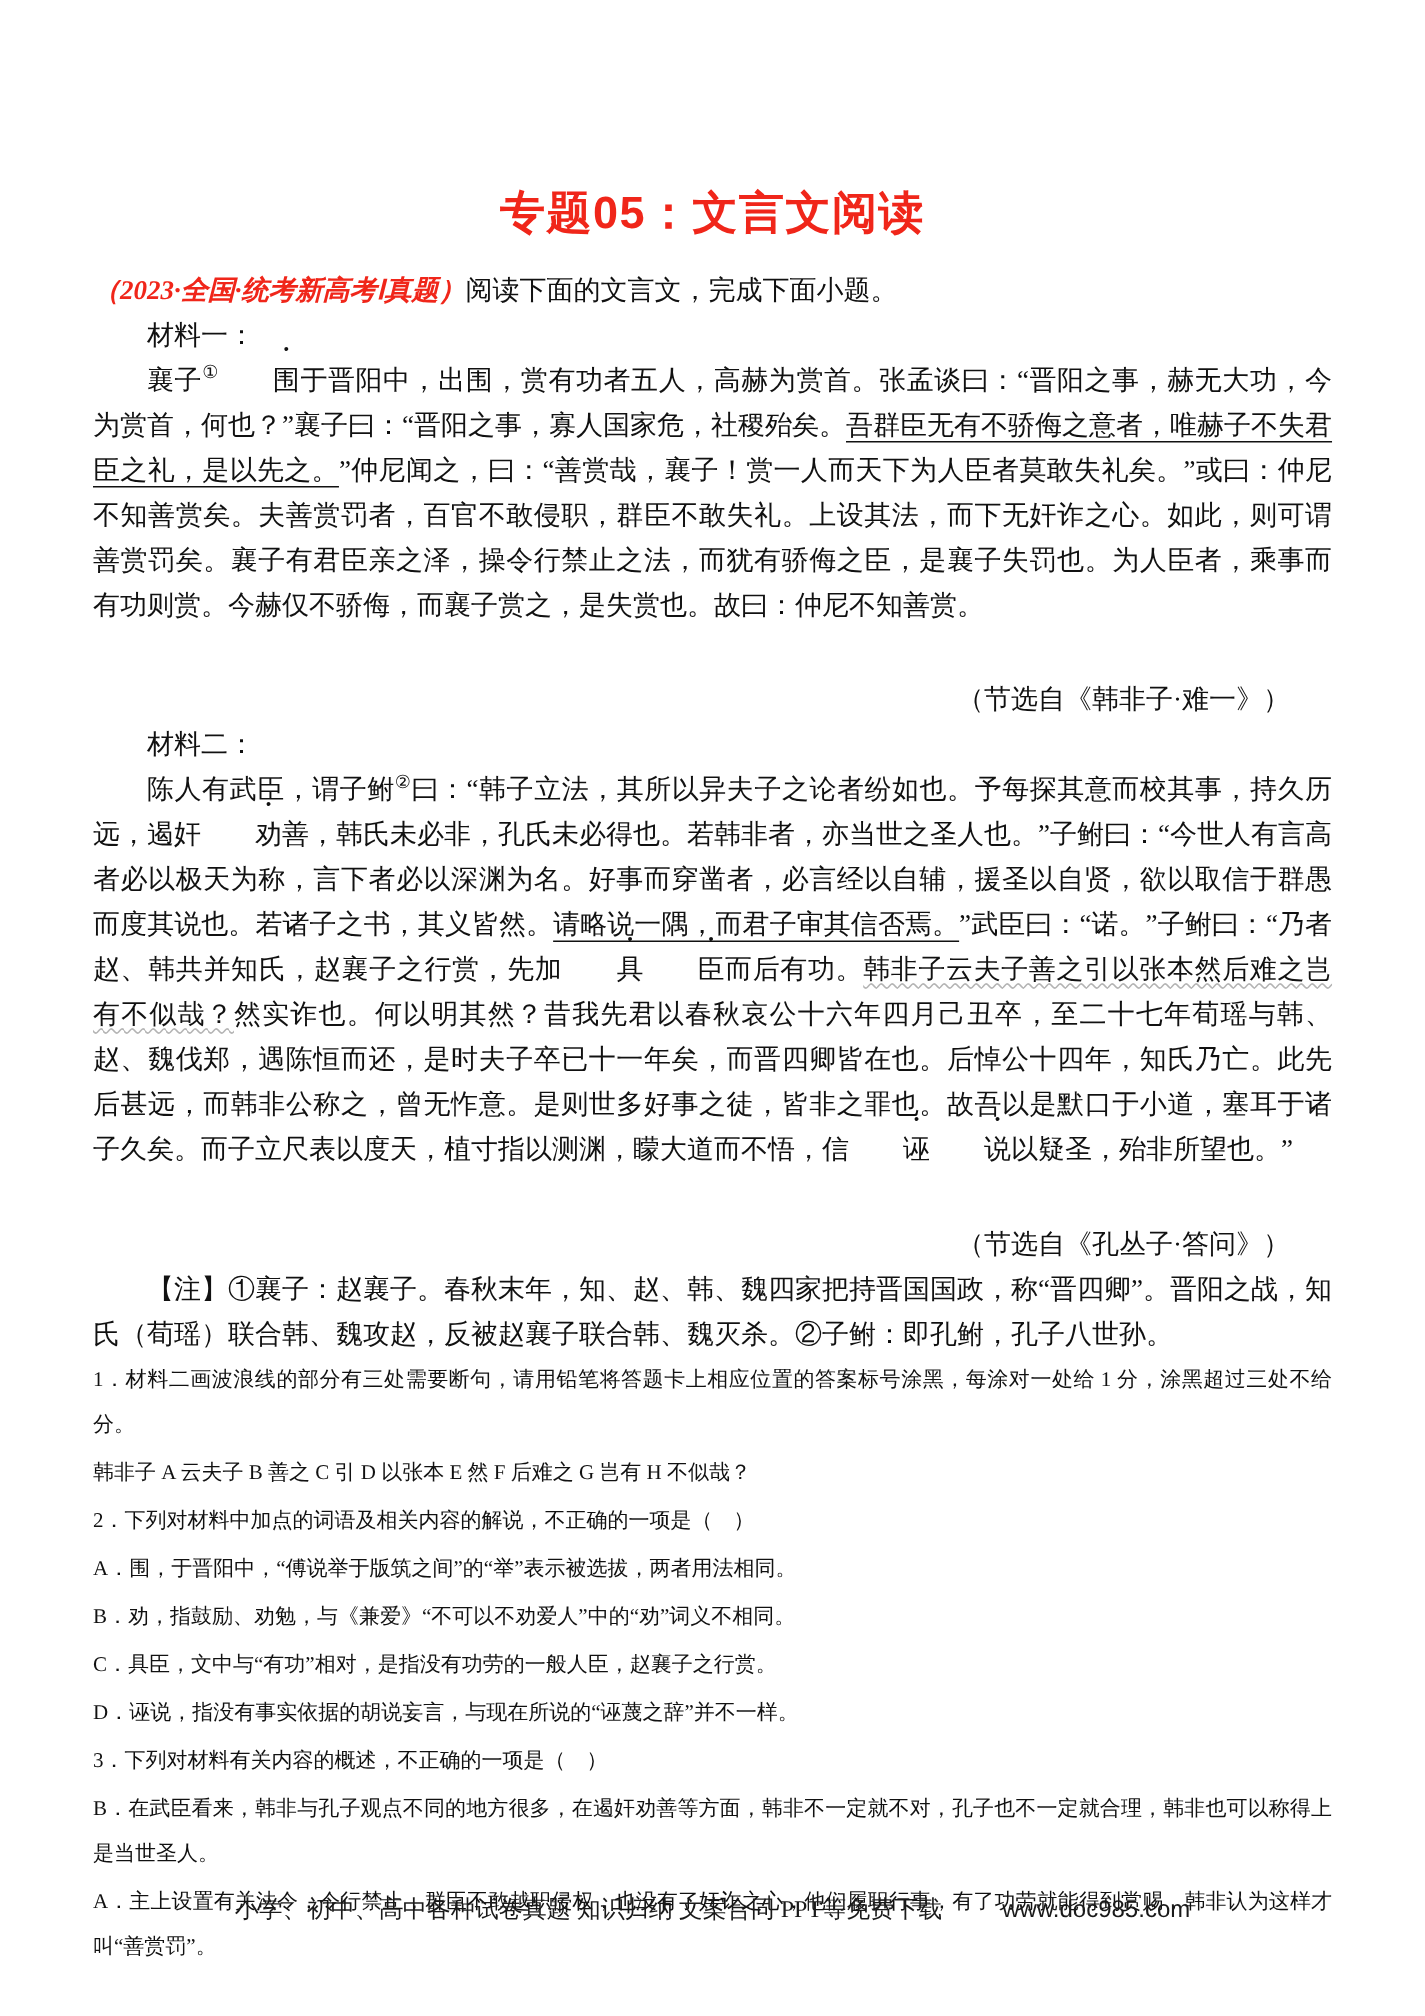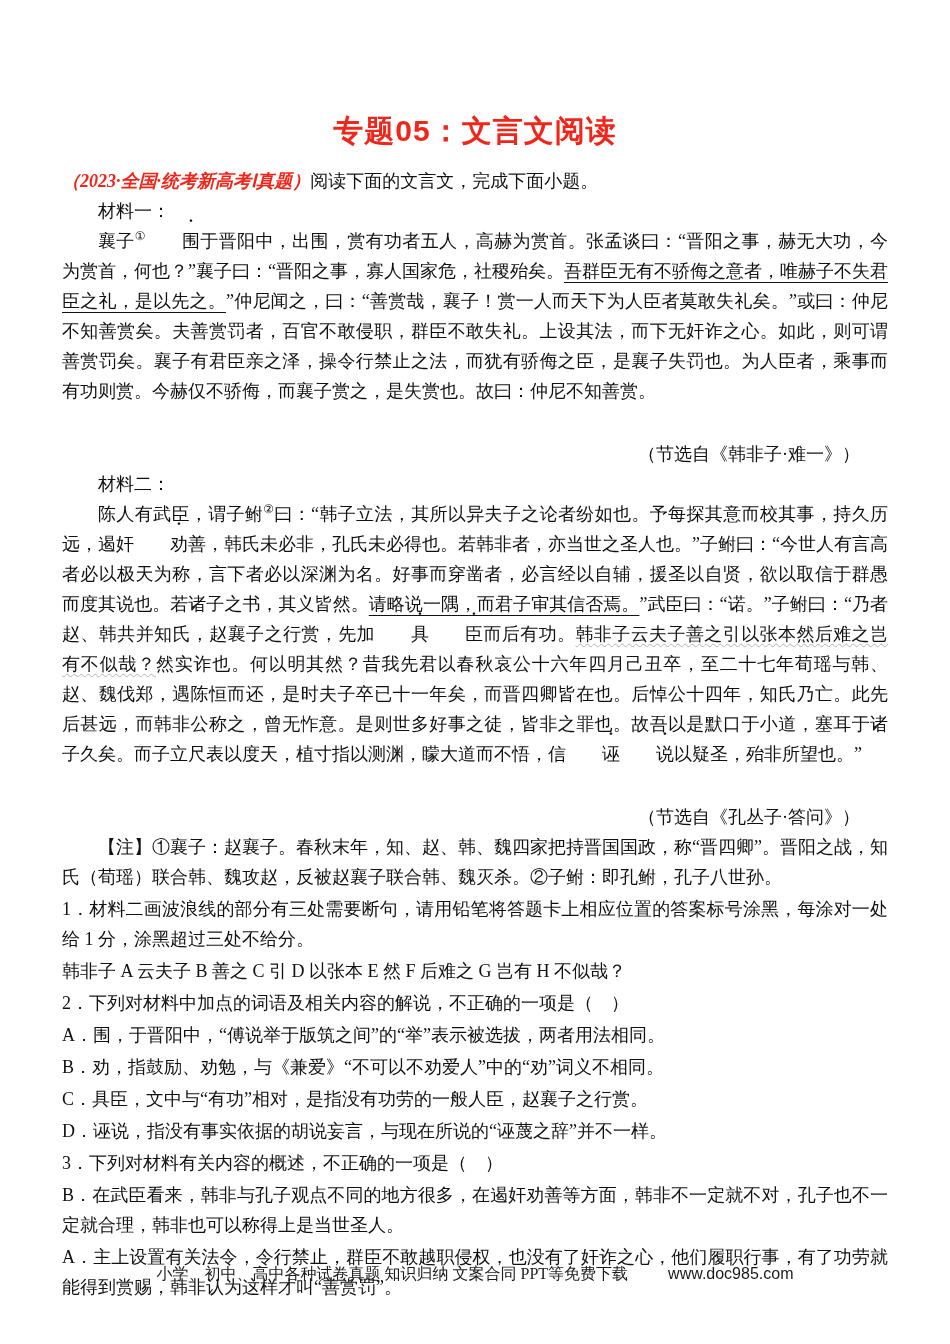--- a/index.html
+++ b/index.html
@@ -8,21 +8,21 @@
   .page {
     position: relative;
     width: 950px;
     height: 1344px;
     margin: 0 auto;
     background: #ffffff;
     font-family: "Liberation Serif", serif;
     color: #111;
     overflow: hidden;
   }
-  .content { padding: 0 62px; }
+  .content { padding: 12px 62px; }
   .doc-title {
     padding-top: 108px;
     text-align: center;
     font-family: "Liberation Sans", sans-serif;
     font-weight: bold;
     font-size: 30px;
     line-height: 46px;
     color: var(--red);
     letter-spacing: 1px;
   }
@@ -40,21 +40,21 @@
   }
   .ind { text-indent: 2em; }
   .src {
     font-size: 18px;
     line-height: 30px;
     text-align: right;
     padding-right: 28px;
     margin-top: 33px;
   }
   .q {
-    font-size: 18px;
+    font-size: 14px;
     line-height: 30px;
     text-align: justify;
     margin: 2px 0;
   }
   
   .u {
     text-decoration: underline;
     text-decoration-thickness: 1px;
     text-underline-offset: 5px;
   }

